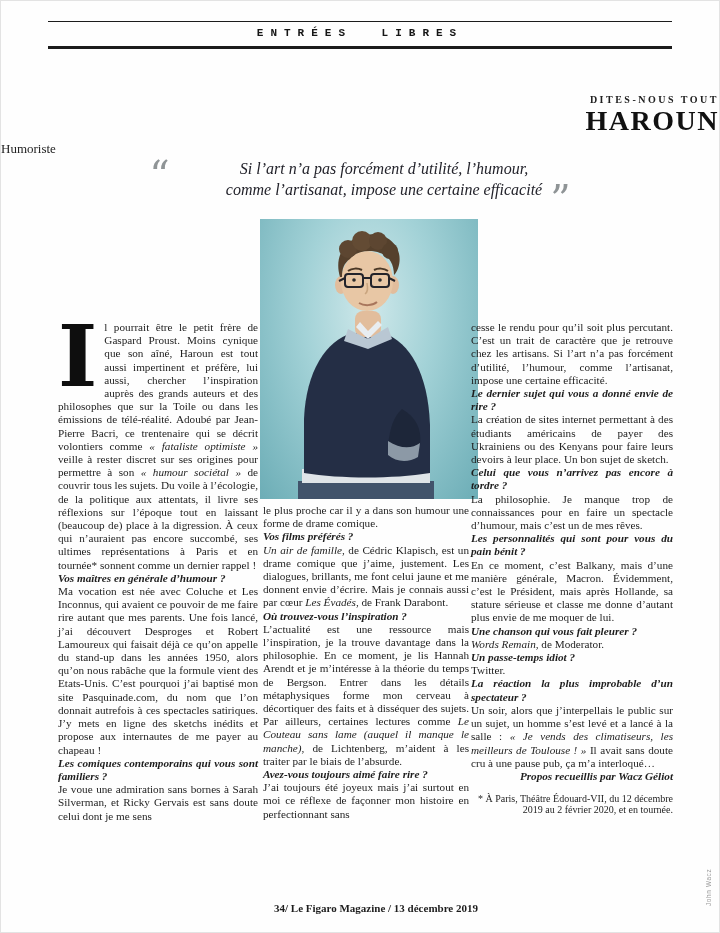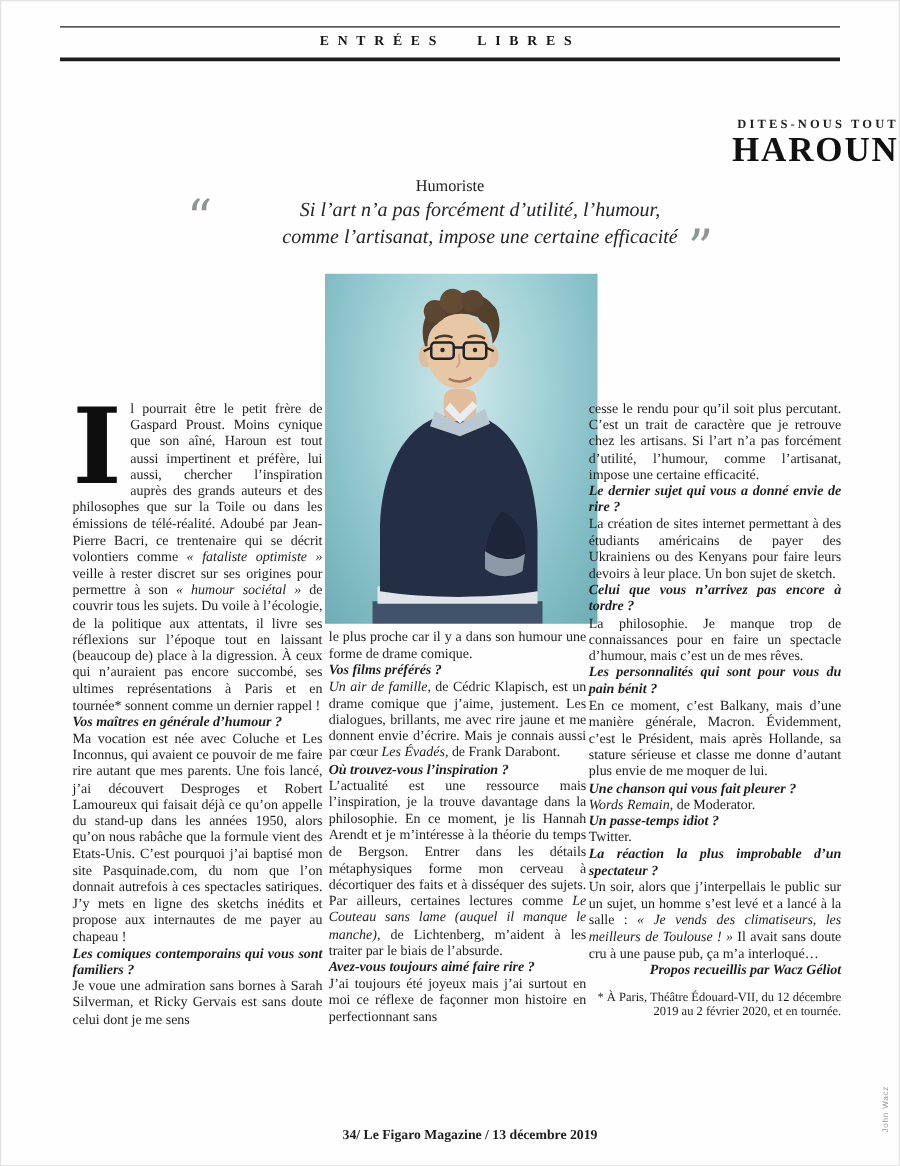--- a/index.html
+++ b/index.html
@@ -6,32 +6,32 @@
   .page{
     position:relative; width:720px; height:933px; background:#fefefe;
     font-family:"Liberation Serif", serif; color:#1b1b1b; overflow:hidden;
     box-sizing:border-box; border:1px solid #e3e3e3;
   }
   .rule{position:absolute; left:47px; right:47px; background:#1c1c1c;}
   .rule-top{top:20px; height:1px;}
   .rule-thick{top:45px; height:3px;}
   .section-header{
     position:absolute; top:26px; left:0; width:100%; text-align:center;
-    font-size:11px; font-weight:700; letter-spacing:7px; word-spacing:16px; color:#161616;
+    font-size:11px; font-weight:700; letter-spacing:7px; word-spacing:16px; color:#161616;font-family:Liberation Mono, monospace;
   }
   .kicker{
     position:absolute; top:93px; left:0; width:100%; text-align:right;
     font-size:10px; font-weight:700; letter-spacing:2.5px; color:#202020;
   }
   .title{
     position:absolute; top:104px; left:0; width:100%; text-align:right; margin:0;
     font-size:28px; font-weight:700; letter-spacing:1.5px; color:#111;
   }
   .subtitle{
-    position:absolute; top:140px; left:0; width:100%; text-align:center;
+    position:absolute; top:140px; left:0; width:100%; 
     font-size:13px; color:#222;
   }
   .pullquote{
     position:absolute; top:157px; left:0; width:100%;
     display:flex; justify-content:center; align-items:flex-start; gap:8px;
   }
   .qmark{font-size:40px; line-height:30px; color:#8f9496; font-family:"DejaVu Serif",serif;}
   .qmark.open{margin-top:2px;}
   .qmark.close{align-self:flex-end; margin-bottom:-14px;}
   .qtext{
@@ -140,21 +140,21 @@
   <div class="col col-left">
       <div class="blk para"><span class="dropcap">I</span><span>l pourrait être le petit frère de Gaspard Proust. Moins cynique que son aîné, Haroun est tout aussi impertinent et préfère, lui aussi, chercher l’inspiration auprès des grands auteurs et des philosophes que sur la Toile ou dans les émissions de télé-réalité. Adoubé par Jean-Pierre Bacri, ce trentenaire qui se décrit volontiers comme </span><span class="italic">« fataliste optimiste »</span><span> veille à rester discret sur ses origines pour permettre à son </span><span class="italic">« humour sociétal »</span><span> de couvrir tous les sujets. Du voile à l’écologie, de la politique aux attentats, il livre ses réflexions sur l’époque tout en laissant (beaucoup de) place à la digression. À ceux qui n’auraient pas encore succombé, ses ultimes représentations à Paris et en tournée* sonnent comme un dernier rappel !</span></div>
       <div class="blk question"><span>Vos maîtres en générale d’humour ?</span></div>
       <div class="blk para"><span>Ma vocation est née avec Coluche et Les Inconnus, qui avaient ce pouvoir de me faire rire autant que mes parents. Une fois lancé, j’ai découvert Desproges et Robert Lamoureux qui faisait déjà ce qu’on appelle du stand-up dans les années 1950, alors qu’on nous rabâche que la formule vient des Etats-Unis. C’est pourquoi j’ai baptisé mon site Pasquinade.com, du nom que l’on donnait autrefois à ces spectacles satiriques. J’y mets en ligne des sketchs inédits et propose aux internautes de me payer au chapeau !</span></div>
       <div class="blk question"><span>Les comiques contemporains qui vous sont familiers ?</span></div>
       <div class="blk para"><span>Je voue une admiration sans bornes à Sarah Silverman, et Ricky Gervais est sans doute celui dont je me sens</span></div>
     </div>
   <div class="col col-mid">
       <div class="blk para"><span>le plus proche car il y a dans son humour une forme de drame comique.</span></div>
       <div class="blk question"><span>Vos films préférés ?</span></div>
-      <div class="blk para"><span class="italic">Un air de famille</span><span>, de Cédric Klapisch, est un drame comique que j’aime, justement. Les dialogues, brillants, me avec rire jaune et me donnent envie d’écrire. Mais je connais aussi par cœur </span><span class="italic">Les Évadés</span><span>, de Frank Darabont.</span></div>
+      <div class="blk para"><span class="italic">Un air de famille</span><span>, de Cédric Klapisch, est un drame comique que j’aime, justement. Les dialogues, brillants, me font celui jaune et me donnent envie d’écrire. Mais je connais aussi par cœur </span><span class="italic">Les Évadés</span><span>, de Frank Darabont.</span></div>
       <div class="blk question"><span>Où trouvez-vous l’inspiration ?</span></div>
       <div class="blk para"><span>L’actualité est une ressource mais l’inspiration, je la trouve davantage dans la philosophie. En ce moment, je lis Hannah Arendt et je m’intéresse à la théorie du temps de Bergson. Entrer dans les détails métaphysiques forme mon cerveau à décortiquer des faits et à disséquer des sujets. Par ailleurs, certaines lectures comme </span><span class="italic">Le Couteau sans lame (auquel il manque le manche)</span><span>, de Lichtenberg, m’aident à les traiter par le biais de l’absurde.</span></div>
       <div class="blk question"><span>Avez-vous toujours aimé faire rire ?</span></div>
       <div class="blk para"><span>J’ai toujours été joyeux mais j’ai surtout en moi ce réflexe de façonner mon histoire en perfectionnant sans</span></div>
     </div>
   <div class="col col-right">
       <div class="blk para"><span>cesse le rendu pour qu’il soit plus percutant. C’est un trait de caractère que je retrouve chez les artisans. Si l’art n’a pas forcément d’utilité, l’humour, comme l’artisanat, impose une certaine efficacité.</span></div>
       <div class="blk question"><span>Le dernier sujet qui vous a donné envie de rire ?</span></div>
       <div class="blk para"><span>La création de sites internet permettant à des étudiants américains de payer des Ukrainiens ou des Kenyans pour faire leurs devoirs à leur place. Un bon sujet de sketch.</span></div>
       <div class="blk question"><span>Celui que vous n’arrivez pas encore à tordre ?</span></div>

